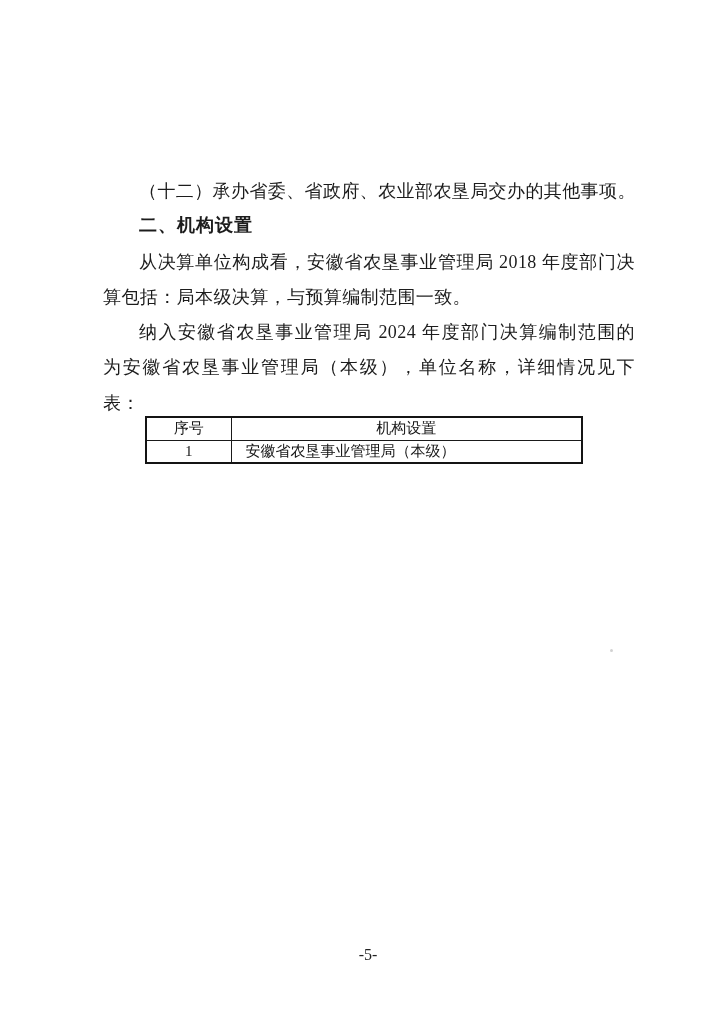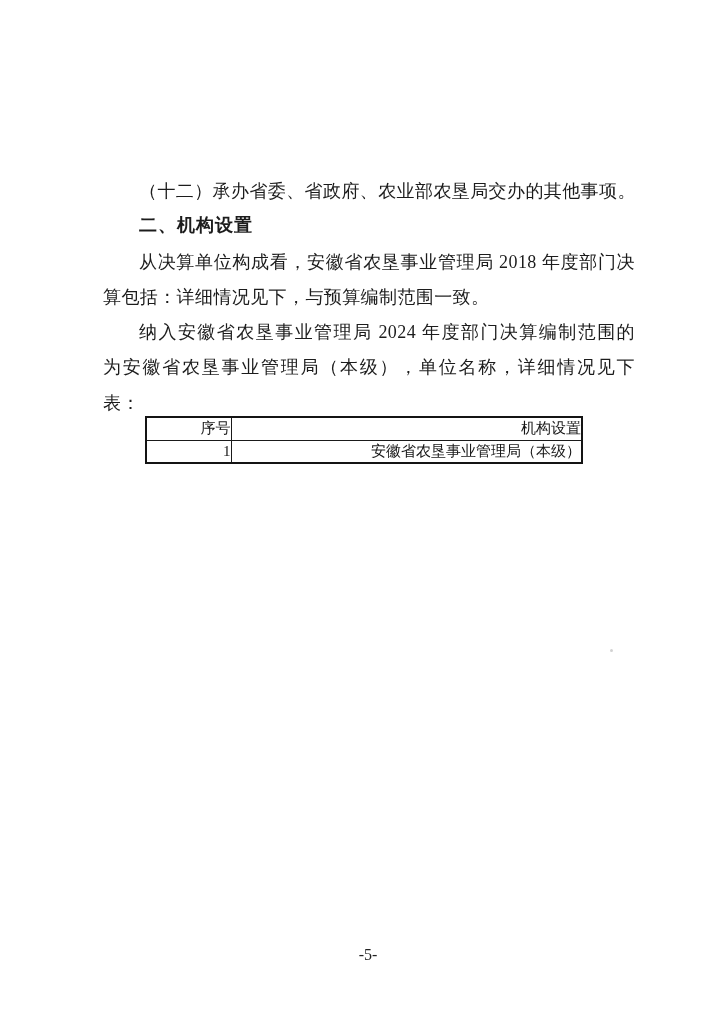--- a/index.html
+++ b/index.html
@@ -45,21 +45,20 @@
     border-collapse: collapse;
     table-layout: fixed;
     font-size: 15px;
     color: #161616;
   }
   table.org-table td {
     border: 1.5px solid #1a1a1a;
     height: 23px;
     overflow: hidden;
     white-space: nowrap;
-    text-align: right;
   }
   table.org-table { border: 2px solid #141414; }
   td.col-index { width: 85px; text-align: center; }
   td.col-name-header { text-align: center; }
   td.col-name { text-align: left; padding-left: 14px; }
   .page-number {
     position: absolute;
     left: 0;
     top: 903px;
     width: 736px;
@@ -79,21 +78,21 @@
 </style>
 </head>
 <body>
 
 <div class="page">
 
   <div class="textblock">
     <div class="line indent stretch">（十二）承办省委、省政府、农业部农垦局交办的其他事项。</div>
     <div class="line indent bold">二、机构设置</div>
     <div class="line indent stretch">从决算单位构成看，安徽省农垦事业管理局 2018 年度部门决</div>
-    <div class="line">算包括：详细情况见下，与预算编制范围一致。</div>
+    <div class="line">算包括：局本级决算，与预算编制范围一致。</div>
     <div class="line indent stretch">纳入安徽省农垦事业管理局 2024 年度部门决算编制范围的</div>
     <div class="line stretch">为安徽省农垦事业管理局（本级），单位名称，详细情况见下</div>
     <div class="line">表：</div>
   </div>
 
   <table class="org-table">
     <tbody>
       <tr>
         <td class="col-index">序号</td>
         <td class="col-name-header">机构设置</td>

